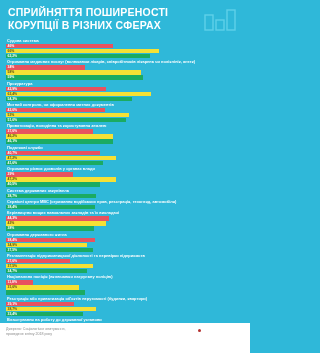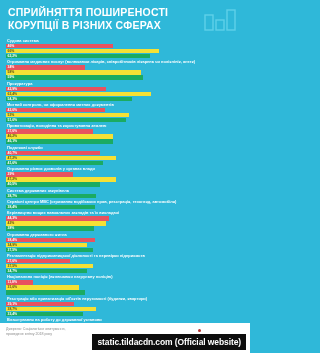--- a/index.html
+++ b/index.html
@@ -334,16 +334,15 @@
         </div>
       </div>
     </div>
 
   <div class="footer">
     <div class="source">
       <div>Джерело: Соціологічне опитування,</div>
       <div>проведене влітку 2018 року</div>
     </div>
     <div class="wm-dot"></div>
-    <div class="watermark">static.tildacdn.com (Official website)</div>
   </div>
 
 </div>
 
 </body></html>

